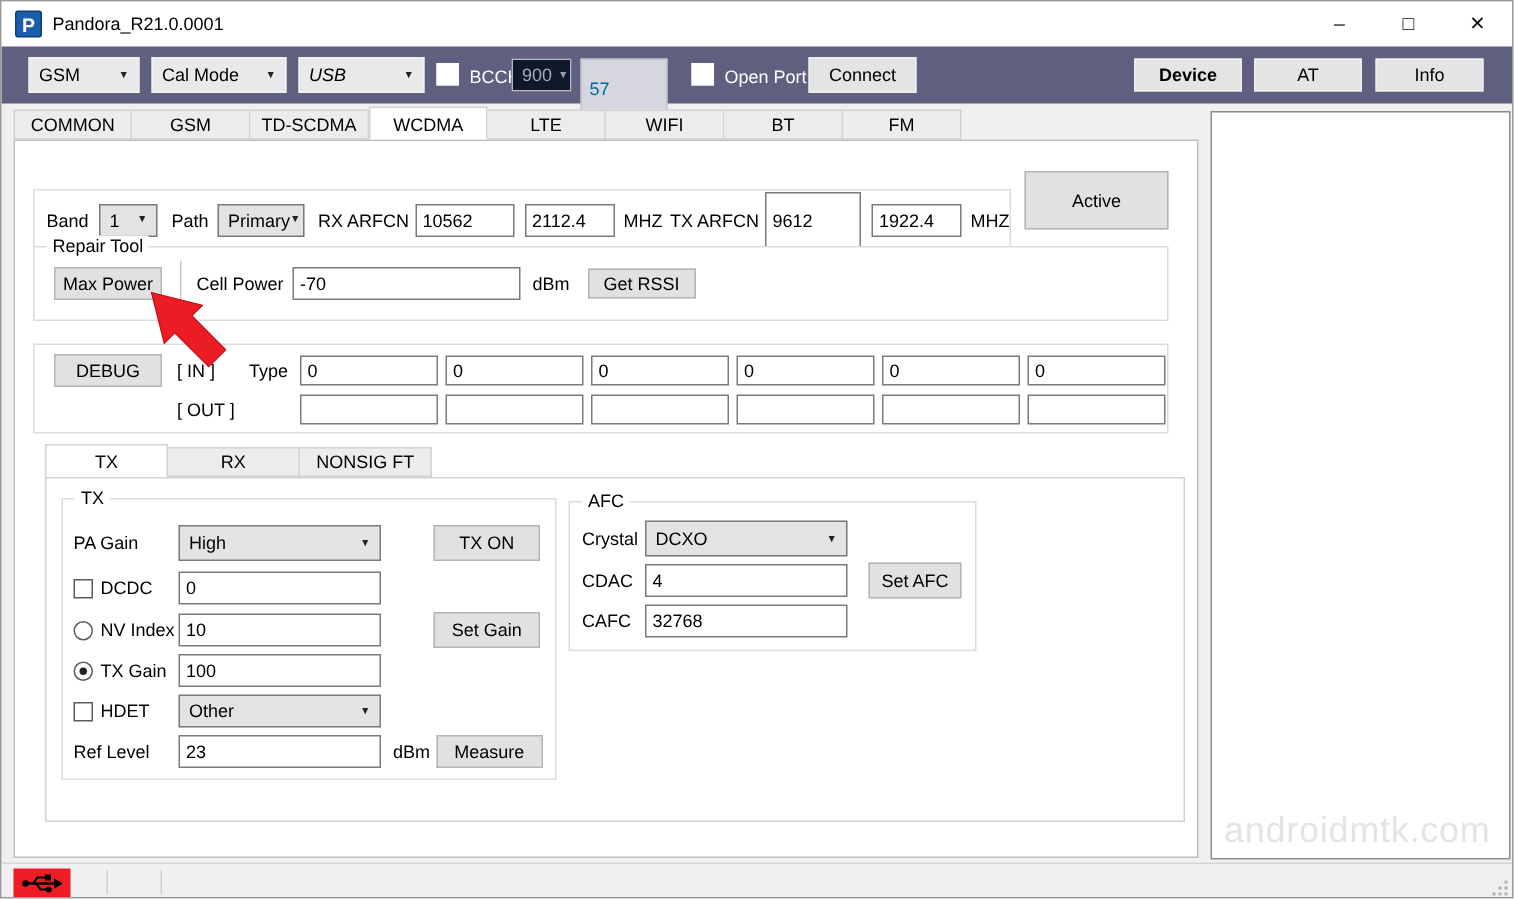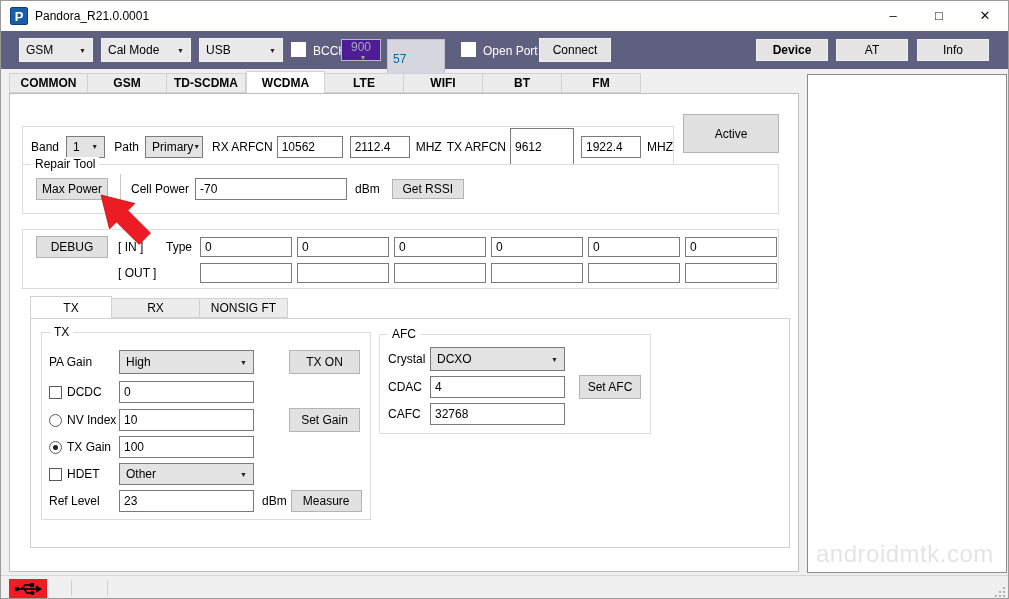--- a/index.html
+++ b/index.html
@@ -25,28 +25,28 @@
     position:absolute; height:24px; background:#e9e9e9; border:1px solid #f2f2f2;
     display:flex; align-items:center; justify-content:space-between; padding:0 6px; font-size:12px;
   }
   .combo .caret { font-size:7px; color:#222; margin-left:4px; }
   .tb-check { position:absolute; width:15px; height:15px; background:#fff; border:1px solid #fff; top:11px; }
   .tb-label { position:absolute; color:#fff; top:13px; font-size:12px; }
   .tb-btn {
     position:absolute; background:#e4e4e4; border:1px solid #f0f0f0; text-align:center;
     font-size:12px; color:#000; display:flex; align-items:center; justify-content:center;
   }
-  .combo.disabled { background:#4c1d95; border-color:#b9b9c6; color:#a8a8ba;flex-direction:column; }
+  .combo.disabled { background:#0f172a; border-color:#b9b9c6; color:#a8a8ba; }
   .combo.disabled .caret { color:#9c9cae; }
   .field-disabled {
     position:absolute; height:40px; background:#d6d6de; border:1px solid #c2c2cc;
     color:#0369a1; padding:2px 5px; font-size:12px; display:flex; align-items:center;
   }
   
-  .tabstrip { position:absolute; left:8px; top:72px; display:flex;font-weight:bold; }
+  .tabstrip { position:absolute; left:8px; top:72px; display:flex; }
   .tab {
     width:79px; height:20px; background:#ececec; border:1px solid #d2d2d2; border-left:none;
     text-align:center; line-height:19px; font-size:12px;
   }
   .tab:first-child { border-left:1px solid #d2d2d2; }
   .tab.active { background:#fff; height:22px; margin-top:-2px; line-height:22px; border-bottom:none; border-left:1px solid #d2d2d2; z-index:3; position:relative; }
   
   .page { position:absolute; left:8px; top:92px; width:790px; height:479px; background:#fff; border:1px solid #bcbcbc; }
   .groupbox { position:absolute; border:1px solid #dcdcdc; background:#fff; }
   .groupbox > .gb-title { position:absolute; top:-8px; left:8px; background:#fff; padding:0 4px; font-size:12px; }
@@ -95,21 +95,21 @@
 
   <div class="toolbar">
     <div class="combo" style="left:18px; top:7px; width:74px;">
       <span>GSM</span>
       <span class="caret">▼</span>
     </div>
     <div class="combo" style="left:100px; top:7px; width:90px;">
       <span>Cal Mode</span>
       <span class="caret">▼</span>
     </div>
-    <div class="combo" style="left:198px; top:7px; width:84px;">
+    <div class="combo" style="left:198px; top:7px; width:84px;font-style:italic;">
       <span>USB</span>
       <span class="caret">▼</span>
     </div>
     <div class="tb-check" style="left:290px;"></div>
     <div class="tb-label" style="left:312px;">BCCH</div>
     <div class="combo disabled" style="left:340px; top:8px; width:40px; height:22px;">
       <span>900</span>
       <span class="caret">▼</span>
     </div>
     <div class="field-disabled" style="left:386px; top:8px; width:58px;">57</div>

